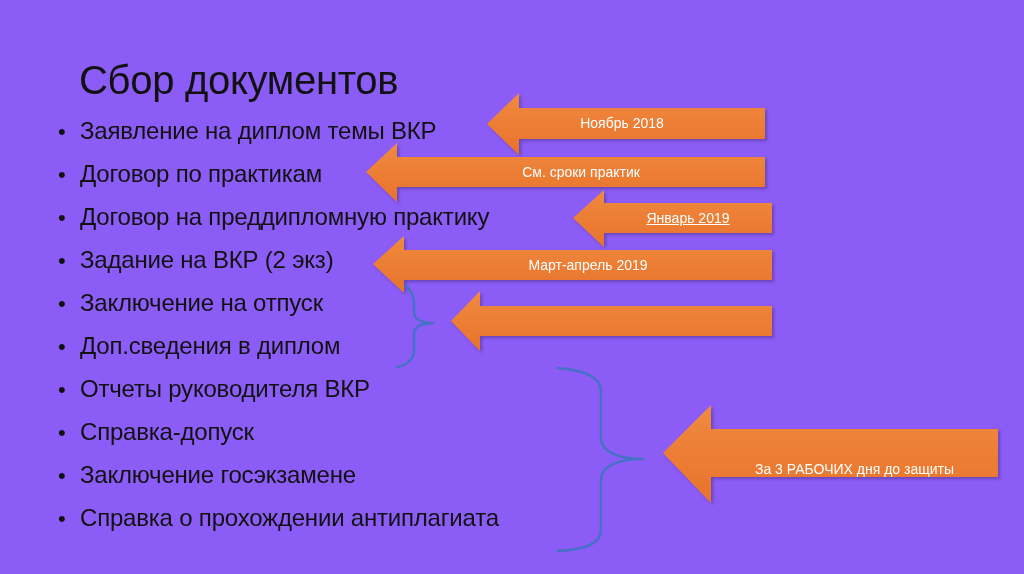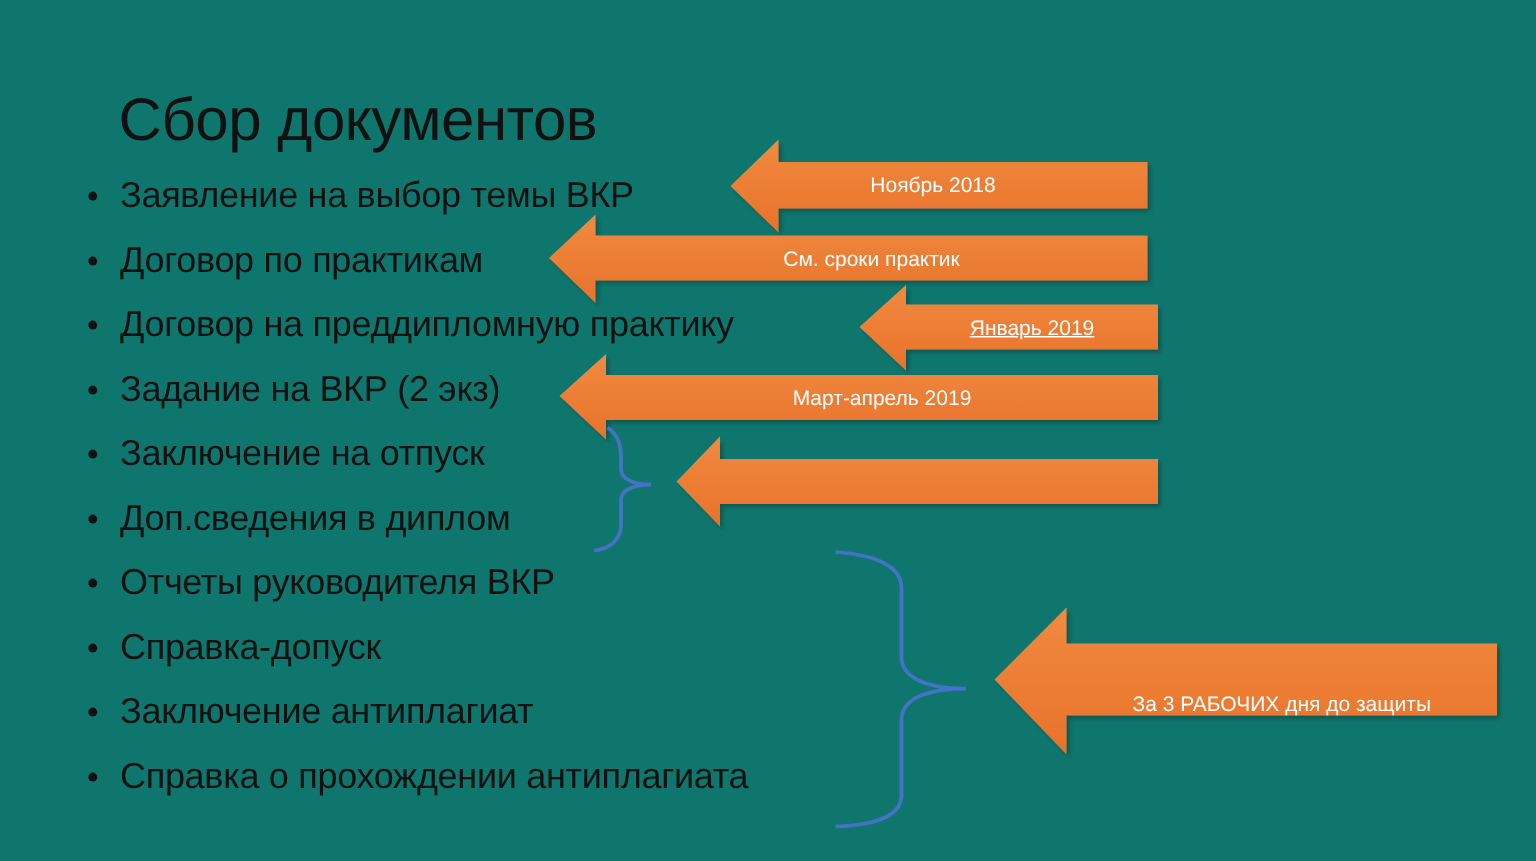--- a/index.html
+++ b/index.html
@@ -1,46 +1,46 @@
 <!DOCTYPE html>
 <html><head>
 <meta charset="utf-8">
 <style>
   html, body { margin: 0; padding: 0; background: #ffffff; }
   body { width: 1024px; height: 574px; position: relative; overflow: hidden;
          font-family: "Liberation Sans", "DejaVu Sans", sans-serif; color: #0d0d0d; }
-  .slide { position: absolute; left: 0; top: 0; width: 1024px; height: 574px; background: #0f766e; }
+  .slide { position: absolute; left: 0; top: 0; width: 1024px; height: 574px; background: #8b5cf6; }
   .title { position: absolute; left: 79px; top: 54px; font-size: 40px; line-height: 52px;
            font-weight: normal; color: #111; white-space: nowrap; letter-spacing: -0.3px; }
   .list { position: absolute; left: 0; top: 0; margin: 0; padding: 0; list-style: none; }
   .item { position: absolute; left: 58px; height: 36px; line-height: 36px; white-space: nowrap;
           font-size: 24px; color: #111; letter-spacing: -0.2px; }
   .bullet { display: inline-block; width: 22px; font-size: 22px; }
   .graphics { position: absolute; left: 0; top: 0; width: 1024px; height: 574px; pointer-events: none; }
   .graphics .arrow { pointer-events: auto; }
   .arrow-label { position: absolute; color: #ffffff; font-size: 14px; text-align: center;
                  white-space: nowrap; line-height: 18px; }
 </style>
 </head>
 <body>
 
 <div class="slide">
 
   <div class="title">Сбор документов</div>
 
   <ul class="list">
-    <li class="item" style="top:113px"><span class="bullet">•</span><span>Заявление на выбор темы ВКР</span></li>
+    <li class="item" style="top:113px"><span class="bullet">•</span><span>Заявление на диплом темы ВКР</span></li>
     <li class="item" style="top:156px"><span class="bullet">•</span><span>Договор по практикам</span></li>
     <li class="item" style="top:199px"><span class="bullet">•</span><span>Договор на преддипломную практику</span></li>
     <li class="item" style="top:242px"><span class="bullet">•</span><span>Задание на ВКР (2 экз)</span></li>
     <li class="item" style="top:285px"><span class="bullet">•</span><span>Заключение на отпуск</span></li>
     <li class="item" style="top:328px"><span class="bullet">•</span><span>Доп.сведения в диплом</span></li>
     <li class="item" style="top:371px"><span class="bullet">•</span><span>Отчеты руководителя ВКР</span></li>
     <li class="item" style="top:414px"><span class="bullet">•</span><span>Справка-допуск</span></li>
-    <li class="item" style="top:457px"><span class="bullet">•</span><span>Заключение антиплагиат</span></li>
+    <li class="item" style="top:457px"><span class="bullet">•</span><span>Заключение госэкзамене</span></li>
     <li class="item" style="top:500px"><span class="bullet">•</span><span>Справка о прохождении антиплагиата</span></li>
   </ul>
 
   <svg class="graphics" width="1024" height="574" viewBox="0 0 1024 574">
     <defs>
       <linearGradient id="og" x1="0" y1="0" x2="0" y2="1">
         <stop offset="0" stop-color="#f08a40"></stop>
         <stop offset="1" stop-color="#e8722a"></stop>
       </linearGradient>
       <filter id="sh" x="-5%" y="-10%" width="115%" height="130%">

